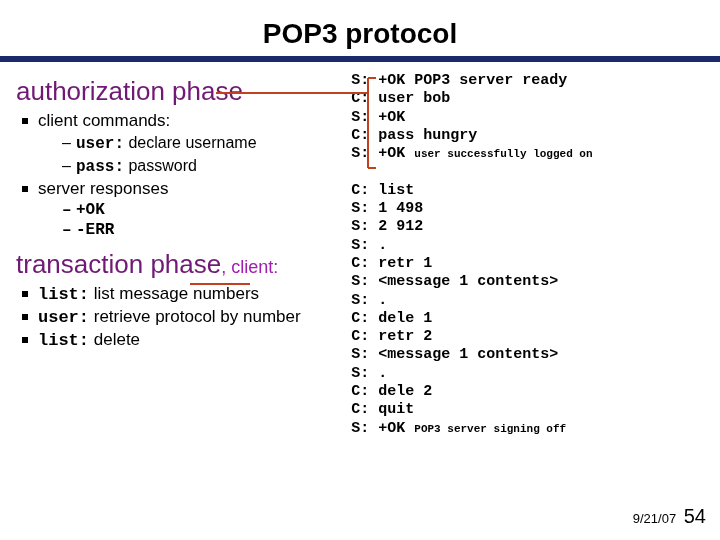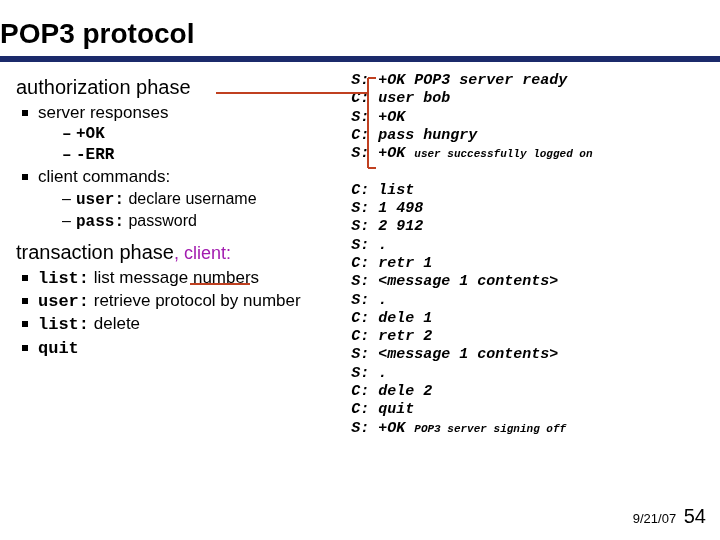--- a/index.html
+++ b/index.html
@@ -12,21 +12,21 @@
     color: #000;
     overflow: hidden;
   }
   .slide {
     position: relative;
     width: 720px;
     height: 540px;
     box-sizing: border-box;
   }
   .title {
-    text-align: left;
+    text-align: center;
     font-size: 28px;
     font-weight: bold;
     padding-top: 18px;
     padding-bottom: 6px;
   }
   .rule {
     height: 6px;
     background: #1b2a6b;
     width: 100%;
   }
@@ -35,25 +35,24 @@
     flex-direction: row;
     padding: 10px 16px 0 16px;
   }
   .left {
     width: 330px;
     padding-right: 6px;
   }
   .right {
     width: 360px;
     padding-left: 6px;
-    font-style: italic;
   }
   .phase-heading {
-    color: #000000;
-    font-size: 20px;
+    color: #701a75;
+    font-size: 26px;
     margin: 4px 0 2px 0;
     display: inline-block;
     position: relative;
   }
   ul.sq {
     list-style: none;
     margin: 2px 0 4px 0;
     padding: 0 0 0 6px;
   }
   ul.sq > li {
@@ -131,44 +130,43 @@
 <body>
 
 <div class="slide">
   <div class="title">POP3 protocol</div>
   <div class="rule"></div>
 
   <div class="cols">
     <div class="left">
       <div class="phase-heading">authorization phase</div>
       <ul class="sq">
+        <li>
+          <span>client commands:</span>
+          <ul class="dash">
+            <li><span class="mono">user:</span><span> declare username</span></li>
+            <li><span class="mono">pass:</span><span> password</span></li>
+          </ul>
+        </li>
         <li>
           <span>server responses</span>
           <ul class="dash">
             <li class="mono">+OK</li>
             <li class="mono">-ERR</li>
           </ul>
         </li>
-        <li>
-          <span>client commands:</span>
-          <ul class="dash">
-            <li><span class="mono">user:</span><span> declare username</span></li>
-            <li><span class="mono">pass:</span><span> password</span></li>
-          </ul>
-        </li>
       </ul>
 
       <div>
         <span class="phase-heading" style="margin-right:0">transaction phase</span><span class="phase-heading" style="color:#a21caf;font-size:18px">, client:</span>
       </div>
       <ul class="sq">
         <li><span class="mono">list:</span><span> list message numbers</span></li>
         <li><span class="mono">user:</span><span> retrieve protocol by number</span></li>
         <li><span class="mono">list:</span><span> delete</span></li>
-        <li><span class="mono">quit</span></li>
       </ul>
     </div>
 
     <div class="right">
       <div class="term-block"><span>S: +OK POP3 server ready</span>
 <span>C: user bob</span>
 <span>S: +OK</span>
 <span>C: pass hungry</span>
 <span>S: +OK </span><span class="sm">user successfully logged on</span>
 <span> </span>

